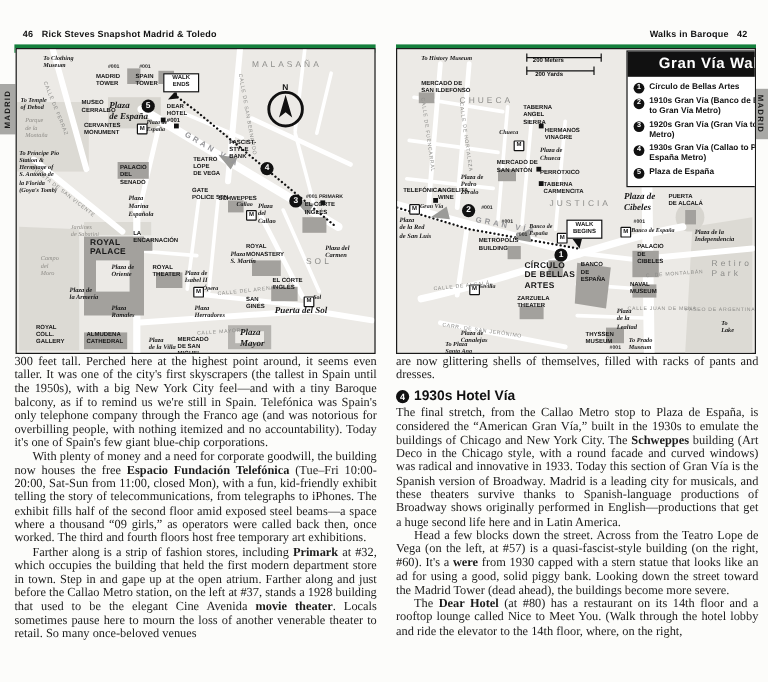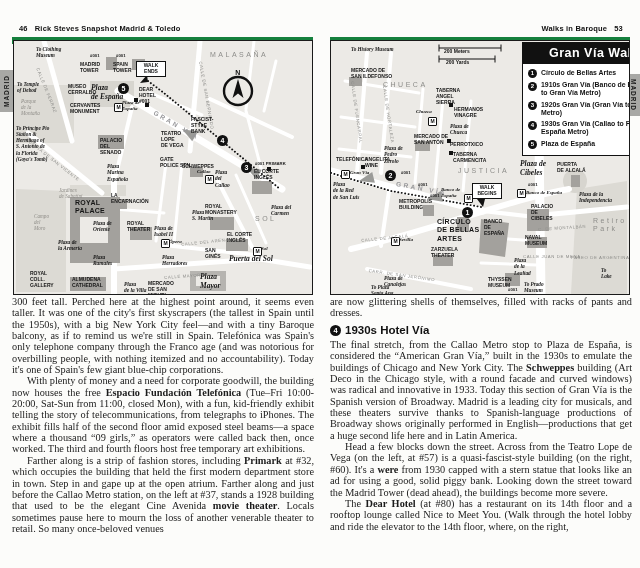--- a/index.html
+++ b/index.html
@@ -63,21 +63,21 @@
 <div class="book">
 
   <div class="tab tab-left">
       <span>MADRID</span>
     </div>
   <div class="tab tab-right">
       <span>MADRID</span>
     </div>
 
   <div class="hdr hdr-left"><span class="pnum">46</span><span>Rick Steves Snapshot Madrid &amp; Toledo</span></div>
-  <div class="hdr hdr-right"><span>Walks in Baroque</span><span class="pnum">53</span></div>
+  <div class="hdr hdr-right"><span>Walks in Baroque</span><span class="pnum">42</span></div>
 
   <div class="map map-left">
     <svg width="298" height="253" viewBox="0 0 298 253">
 
       <rect x="0" y="44" width="60" height="58" fill="#dcdad4"></rect>
       <polygon points="2,148 52,150 52,251 2,251" fill="#dcdad4"></polygon>
       <rect x="76" y="40" width="44" height="26" fill="#d7d5cf"></rect>
       <rect x="56" y="144" width="56" height="11" fill="#dcdad4"></rect>
 
       <g stroke="#ffffff" fill="none" stroke-linecap="round">

